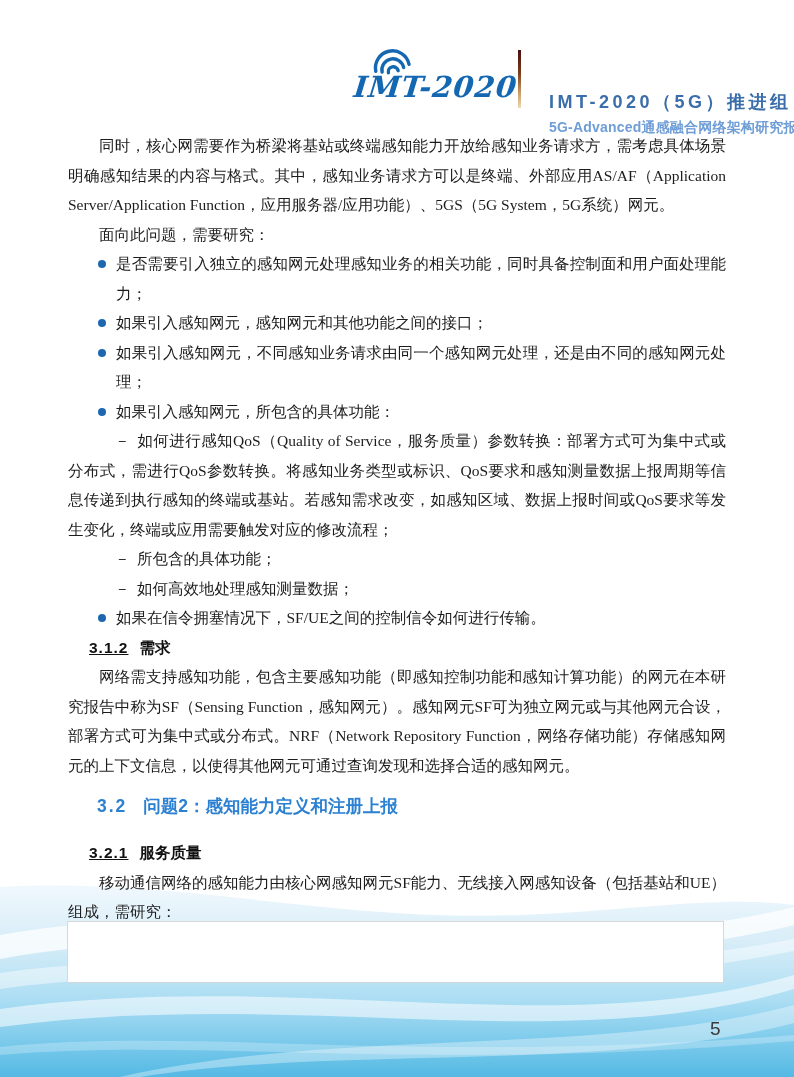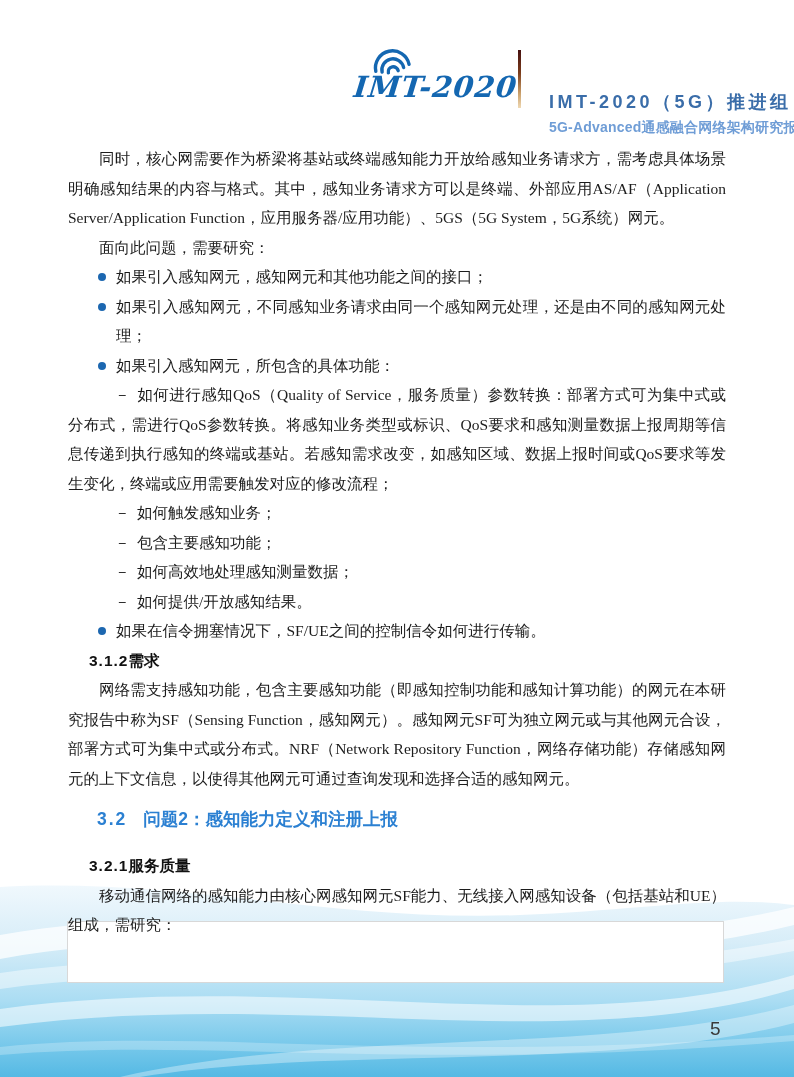--- a/index.html
+++ b/index.html
@@ -25,37 +25,37 @@
     font-family:"Liberation Sans", sans-serif;font-weight:bold;font-size:18px;
     color:#3a6da9;letter-spacing:3.5px;white-space:nowrap;
   }
   .report-subtitle{
     margin-top:5px;font-family:"Liberation Sans", sans-serif;font-weight:bold;
     font-size:14px;color:#6f9dd6;letter-spacing:0.2px;white-space:nowrap;
   }
 
   
   .content{
-    position:absolute;left:68px;top:144px;width:658px;z-index:2;
+    position:absolute;left:68px;top:131px;width:658px;z-index:2;
     font-size:15.5px;line-height:29.5px;text-align:justify;
   }
   .content p{margin:0;}
   .p-indent{text-indent:2em;}
   .bullet-item{position:relative;padding-left:48px;}
   .bullet-item::before{
     content:"";position:absolute;left:30px;top:11px;width:8px;height:8px;
     border-radius:50%;background:#1c67b0;
   }
   .dash-block{text-indent:3em;}
   .dash-marker{margin-right:7px;}
   .h3{
     font-family:"Liberation Sans", sans-serif;font-weight:bold;font-size:15.5px;
     line-height:29.5px;padding-left:21px;margin:0;color:#111;
   }
-  .h3 .h-num{letter-spacing:1px;}
+  .h3 .h-num{margin-right:11px;letter-spacing:1px;text-decoration:underline;}
   .h2{
     font-family:"Liberation Sans", sans-serif;font-weight:bold;font-size:17.5px;
     color:#2b80d2;padding-left:29px;margin:13px 0 19px 0;line-height:26px;
   }
   .h2 .h-num{margin-right:16px;letter-spacing:2px;margin-top:32px;}
 
   
   .wave{position:absolute;left:0;bottom:0;width:794px;height:200px;z-index:0;}
   .text-shield{
     position:absolute;left:67px;top:921px;width:657px;height:62px;
@@ -106,30 +106,29 @@
     <path d="M0,170 C200,150 420,188 794,158 L794,164 C420,196 200,160 0,178 Z" fill="#ffffff" opacity="0.25"></path>
   </svg>
 
   <div class="text-shield"></div>
 
   <div class="content">
 
     <p class="p-indent">同时，核心网需要作为桥梁将基站或终端感知能力开放给感知业务请求方，需考虑具体场景明确感知结果的内容与格式。其中，感知业务请求方可以是终端、外部应用AS/AF（Application Server/Application Function，应用服务器/应用功能）、5GS（5G System，5G系统）网元。</p>
     <p class="p-indent">面向此问题，需要研究：</p>
 
+    <div class="bullet-item">是否需要引入独立的感知网元处理感知业务的相关功能，同时具备控制面和用户面处理能力；</div>
     <div class="bullet-item">如果引入感知网元，感知网元和其他功能之间的接口；</div>
     <div class="bullet-item">如果引入感知网元，不同感知业务请求由同一个感知网元处理，还是由不同的感知网元处理；</div>
     <div class="bullet-item">如果引入感知网元，所包含的具体功能：</div>
 
     <div class="dash-block"><span class="dash-marker">－</span><span>如何进行感知QoS（Quality of Service，服务质量）参数转换：部署方式可为集中式或分布式，需进行QoS参数转换。将感知业务类型或标识、QoS要求和感知测量数据上报周期等信息传递到执行感知的终端或基站。若感知需求改变，如感知区域、数据上报时间或QoS要求等发生变化，终端或应用需要触发对应的修改流程；</span></div>
 
-    <div class="dash-block"><span class="dash-marker">－</span><span>如何触发感知业务；</span></div>
-    <div class="dash-block"><span class="dash-marker">－</span><span>包含主要感知功能；</span></div>
+    <div class="dash-block"><span class="dash-marker">－</span><span>所包含的具体功能；</span></div>
     <div class="dash-block"><span class="dash-marker">－</span><span>如何高效地处理感知测量数据；</span></div>
-    <div class="dash-block"><span class="dash-marker">－</span><span>如何提供/开放感知结果。</span></div>
 
     <div class="bullet-item">如果在信令拥塞情况下，SF/UE之间的控制信令如何进行传输。</div>
 
     <div class="h3"><span class="h-num">3.1.2</span><span>需求</span></div>
 
     <p class="p-indent">网络需支持感知功能，包含主要感知功能（即感知控制功能和感知计算功能）的网元在本研究报告中称为SF（Sensing Function，感知网元）。感知网元SF可为独立网元或与其他网元合设，部署方式可为集中式或分布式。NRF（Network Repository Function，网络存储功能）存储感知网元的上下文信息，以使得其他网元可通过查询发现和选择合适的感知网元。</p>
 
     <div class="h2"><span class="h-num">3.2</span><span>问题2：感知能力定义和注册上报</span></div>
 
     <div class="h3"><span class="h-num">3.2.1</span><span>服务质量</span></div>

